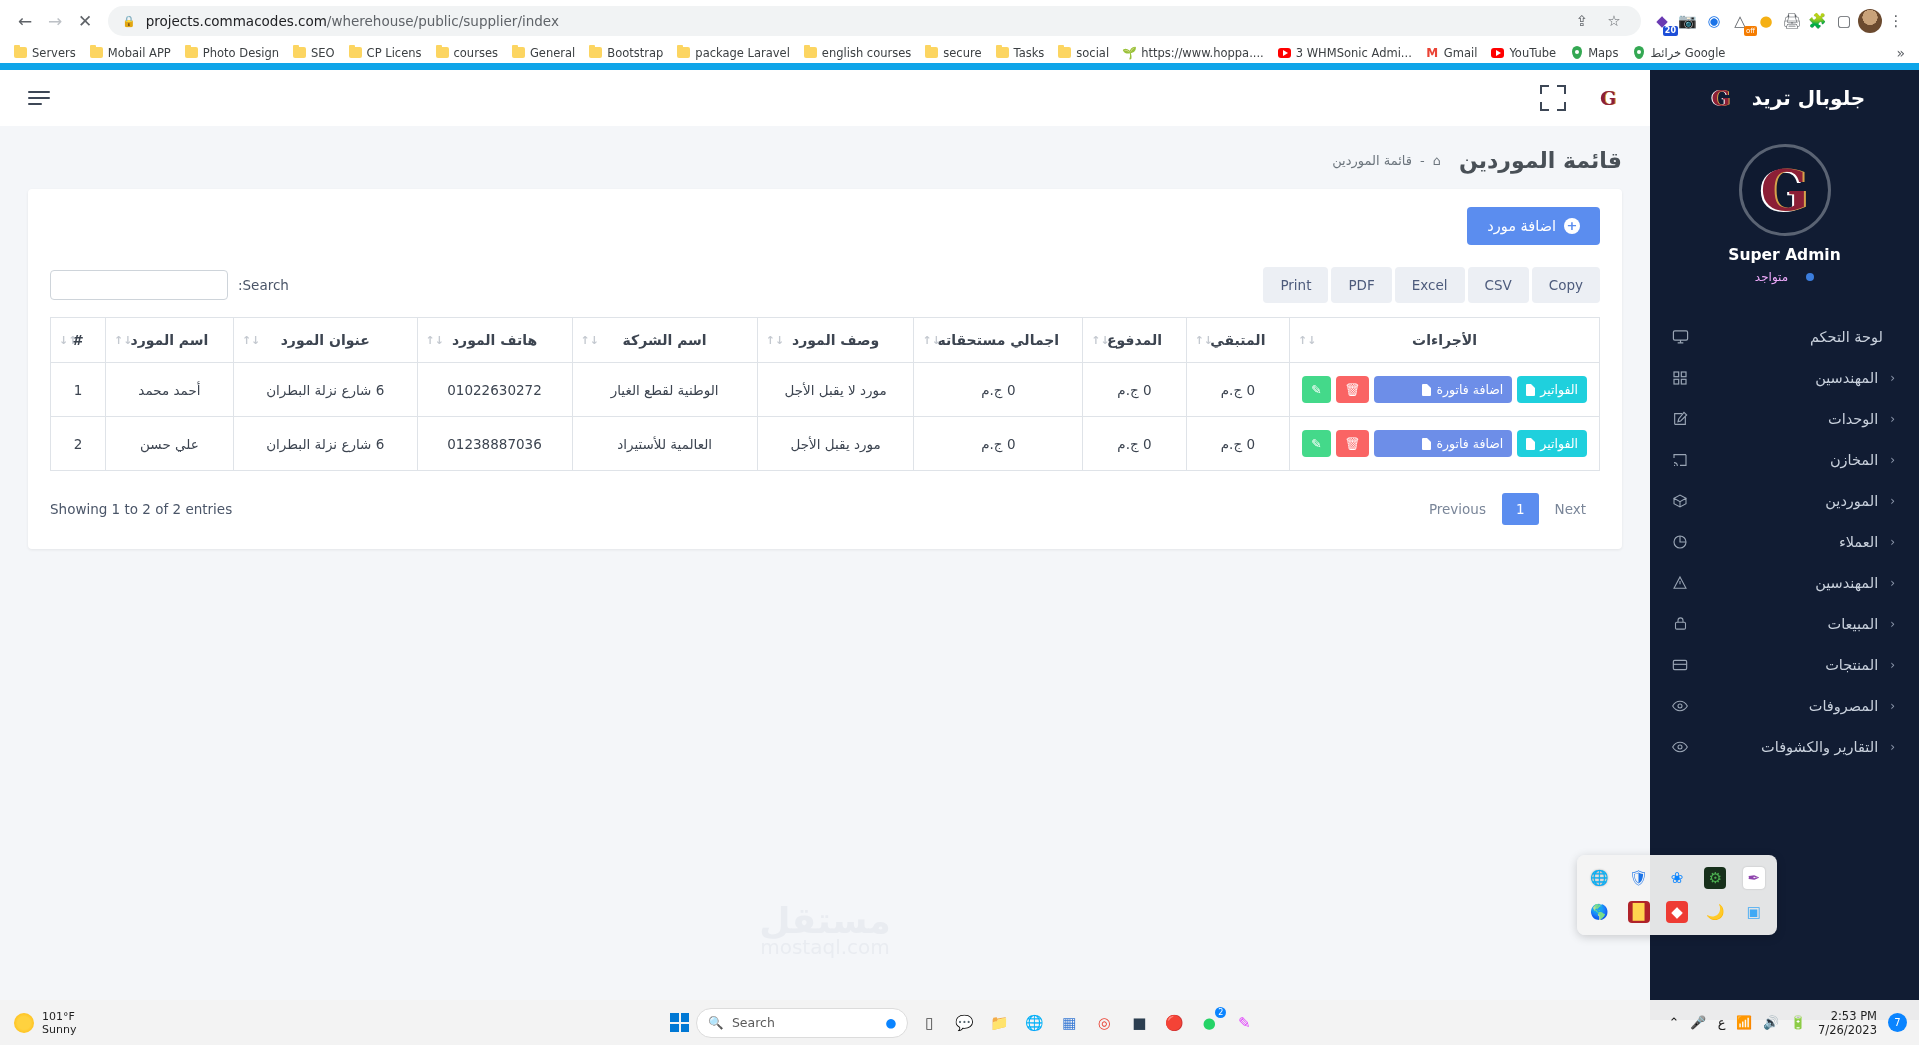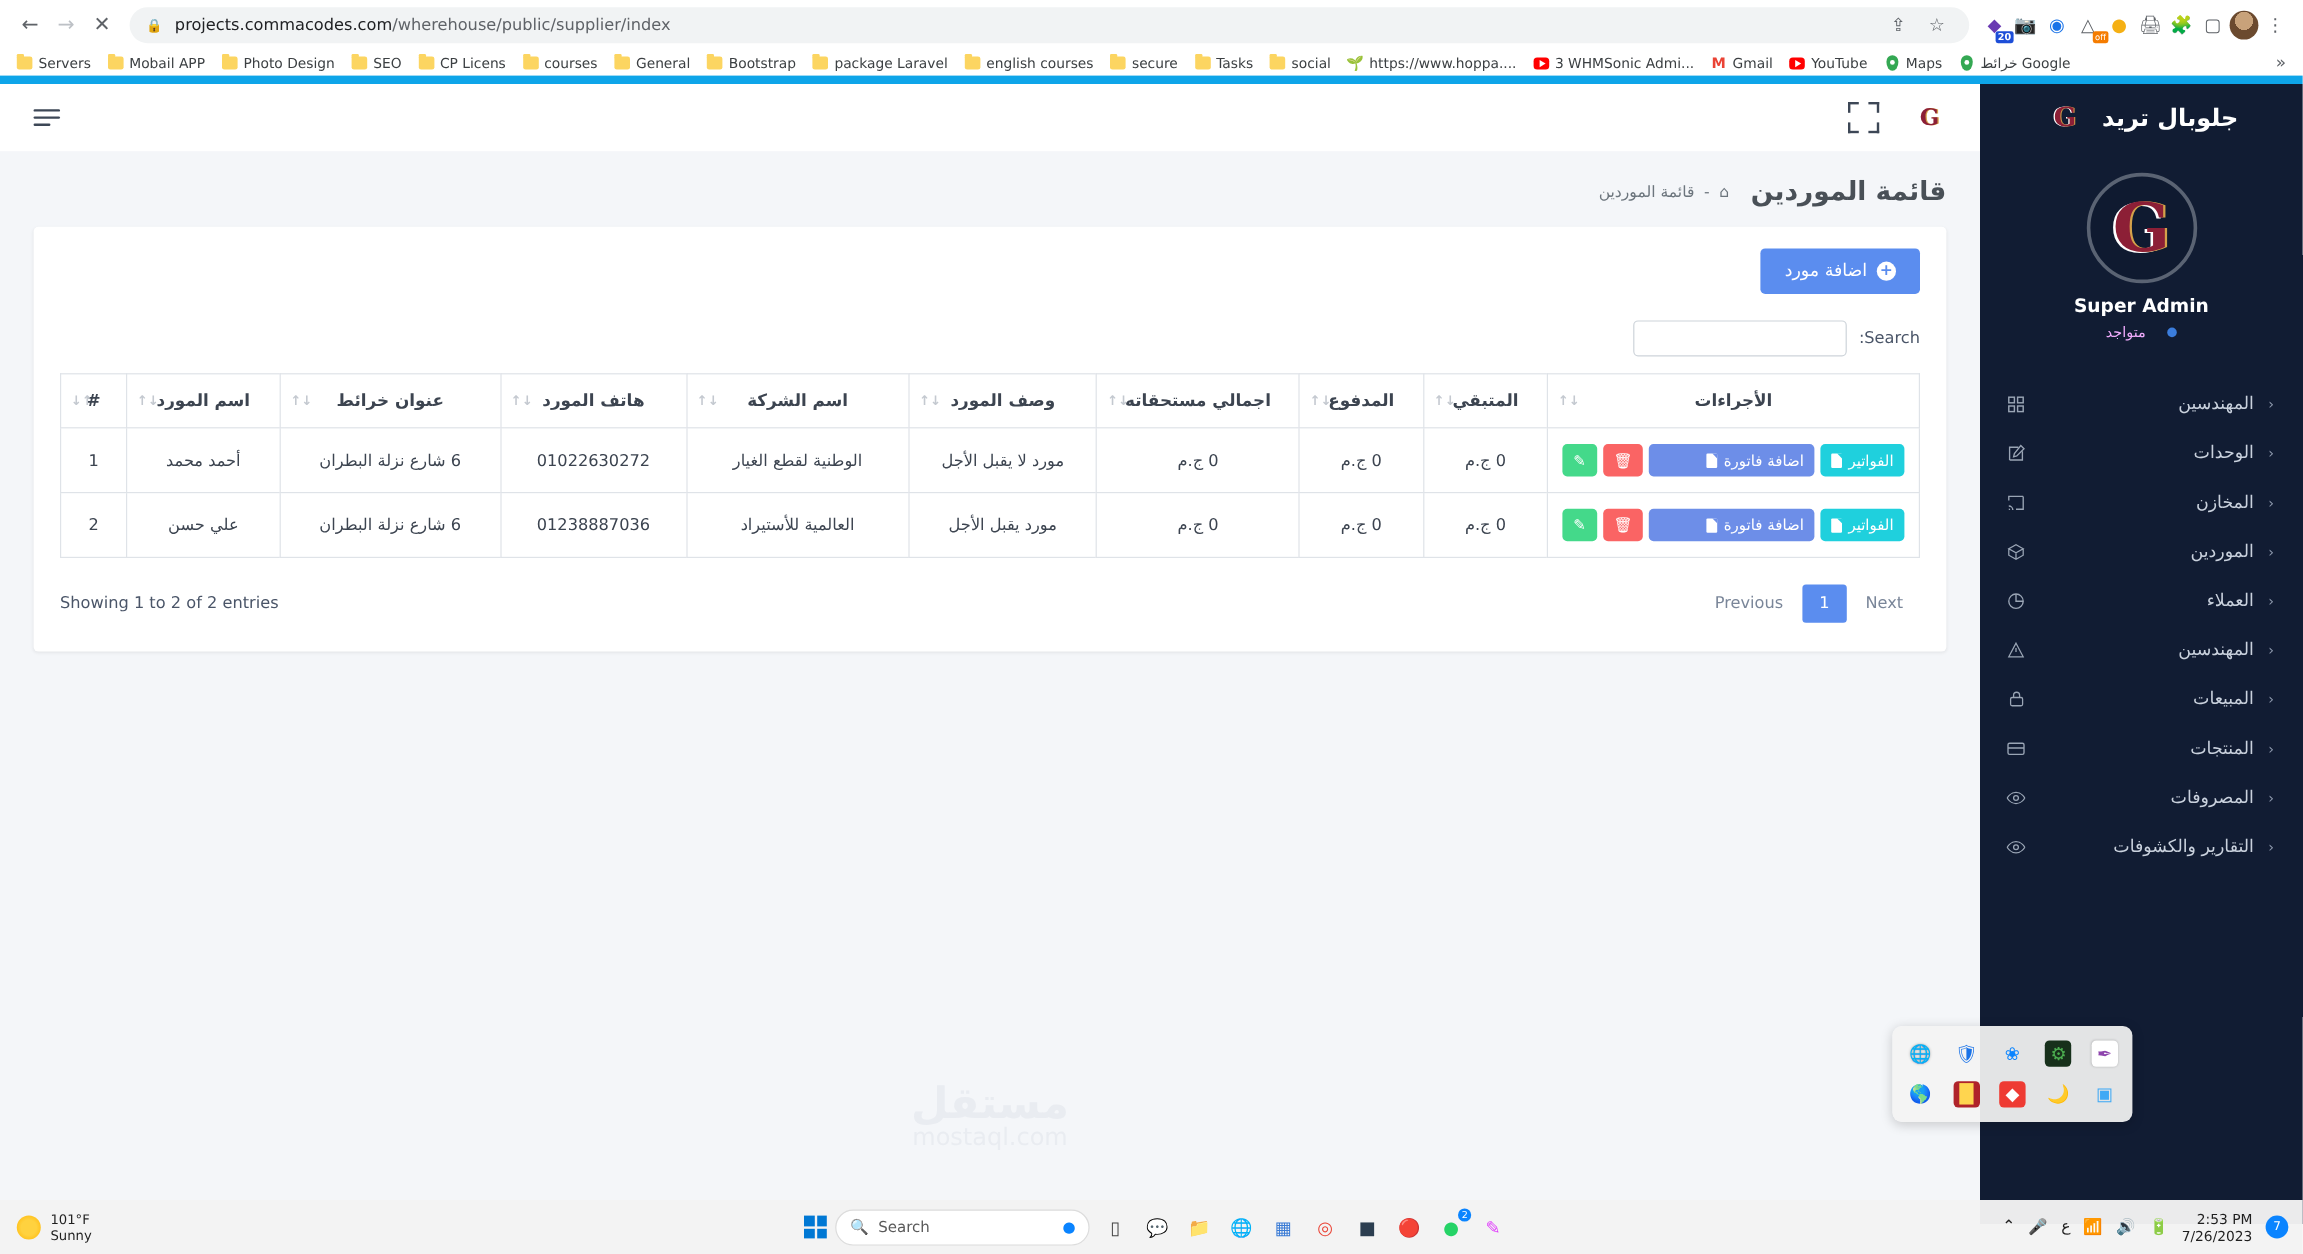--- a/index.html
+++ b/index.html
@@ -345,20 +345,30 @@
           <span class="big-g">G</span>
         </div>
       <div id="side-name">Super Admin</div>
       <div id="side-status">
           <span class="dot"></span>
           <span>متواجد</span>
         </div>
     </div>
     <div id="side-menu">
       <div class="menu-item">
+        <span class="mi-caret"></span>
+        <span class="mi-label">لوحة التحكم</span>
+        <span class="mi-icon">
+            <svg width="17" height="17" viewBox="0 0 24 24" fill="none" stroke="#9aa5b5" stroke-width="1.7">
+              <rect x="2" y="4" width="20" height="13" rx="2"></rect>
+              <path d="M8 21h8M12 17v4"></path>
+            </svg>
+          </span>
+      </div>
+      <div class="menu-item">
         <span class="mi-caret">‹</span>
         <span class="mi-label">المهندسين</span>
         <span class="mi-icon">
             <svg width="16" height="16" viewBox="0 0 24 24" fill="none" stroke="#9aa5b5" stroke-width="1.8">
               <rect x="3" y="3" width="7" height="7"></rect>
               <rect x="14" y="3" width="7" height="7"></rect>
               <rect x="3" y="14" width="7" height="7"></rect>
               <rect x="14" y="14" width="7" height="7"></rect>
             </svg>
           </span>
@@ -484,37 +494,44 @@
 
     <div id="card">
       <div id="card-head">
         <button id="add-supplier-btn">
           <span class="plus">+</span>
           <span>اضافة مورد</span>
         </button>
       </div>
 
       <div id="table-tools">
+        <div id="export-group">
+          <button class="exp-btn">Print</button>
+          <button class="exp-btn">PDF</button>
+          <button class="exp-btn">Excel</button>
+          <button class="exp-btn">CSV</button>
+          <button class="exp-btn">Copy</button>
+        </div>
         <div id="search-wrap">
           <input id="search-input" type="text" placeholder="" style="">
           <span id="search-label">:Search</span>
         </div>
       </div>
 
       <table>
         <thead>
           <tr>
             <th style="width:285px"><span class="sorter">↓↑</span><span>الأجراءات</span></th>
             <th style="width:110px"><span class="sorter">↓↑</span><span>المتبقي</span></th>
             <th style="width:110px"><span class="sorter">↓↑</span><span>المدفوع</span></th>
             <th style="width:175px"><span class="sorter">↓↑</span><span>اجمالي مستحقاته</span></th>
             <th style="width:165px"><span class="sorter">↓↑</span><span>وصف المورد</span></th>
             <th style="width:200px"><span class="sorter">↓↑</span><span>اسم الشركة</span></th>
             <th style="width:165px"><span class="sorter">↓↑</span><span>هاتف المورد</span></th>
-            <th style="width:195px"><span class="sorter">↓↑</span><span>عنوان خرائط</span></th>
+            <th style="width:195px"><span class="sorter">↓↑</span><span>عنوان المورد</span></th>
             <th style="width:135px"><span class="sorter">↓↑</span><span>اسم المورد</span></th>
             <th style="width:60px"><span class="sorter">↑↓</span><span>#</span></th>
           </tr>
         </thead>
         <tbody>
           <tr>
             <td class="act-cell">
               <div class="act-wrap">
                 <button class="btn-act c-cyan">
                     <span>الفواتير</span>

